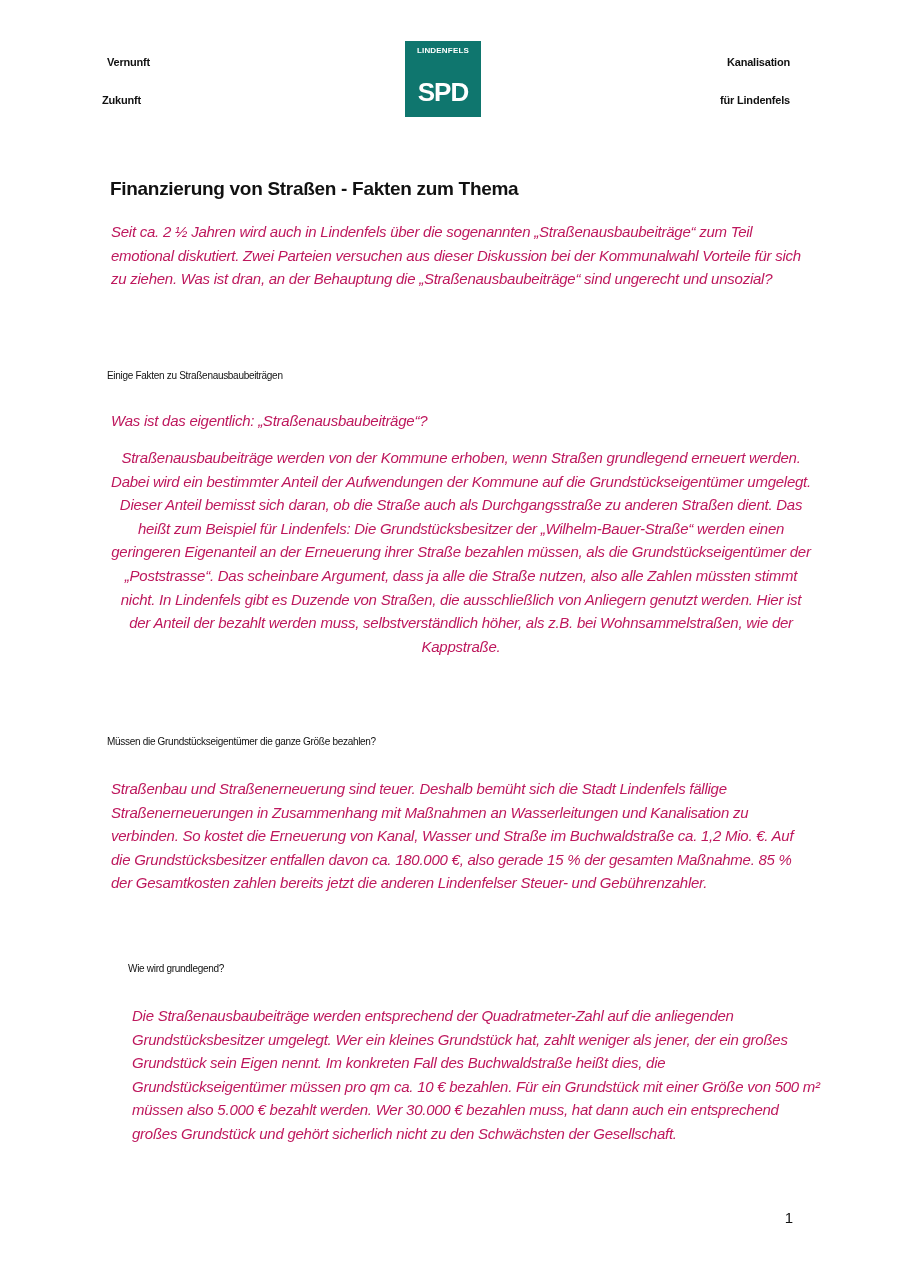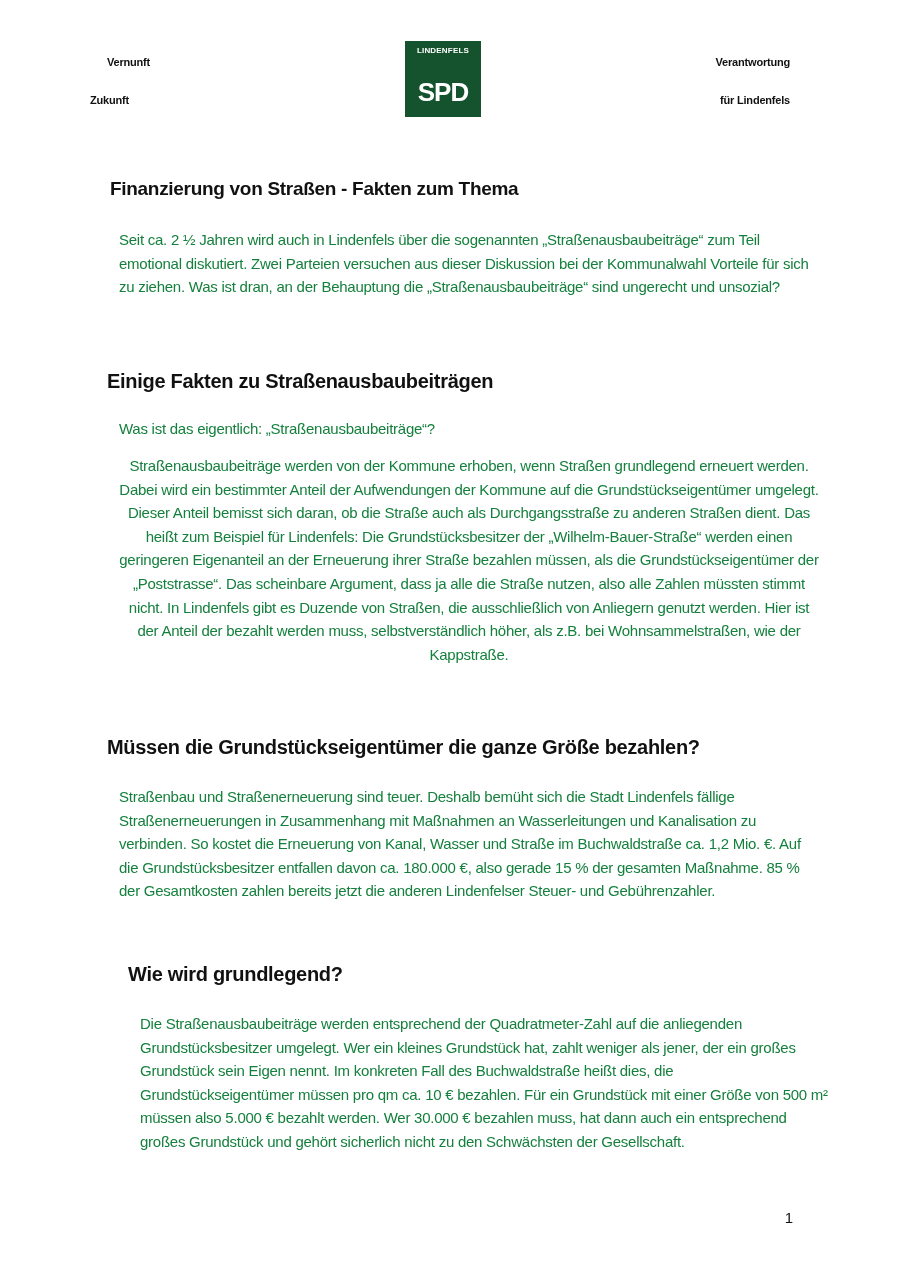--- a/index.html
+++ b/index.html
@@ -2,39 +2,39 @@
 <html><head>
 <meta charset="utf-8">
 <style>
   html, body { margin: 0; padding: 0; background: #ffffff; }
   body {
     width: 900px; height: 1272px; position: relative; overflow: hidden;
     font-family: "Liberation Sans", sans-serif; color: #111111;
   }
   .hdr { position: absolute; font-weight: bold; font-size: 11px; letter-spacing: -0.2px; }
   #hdr-l1 { left: 107px; top: 56px; }
-  #hdr-l2 { left: 90px; top: 94px; }
+  #hdr-l2 { left: 102px; top: 94px; }
   #hdr-r1 { right: 110px; top: 56px; text-align: right; }
   #hdr-r2 { right: 110px; top: 94px; }
   .logo {
     position: absolute; left: 405px; top: 41px; width: 76px; height: 76px;
-    background: #14532d; color: #ffffff;
+    background: #0f766e; color: #ffffff;
   }
   .logo .loc { position: absolute; left: 0; right: 0; top: 5px; text-align: center; font-size: 8px; font-weight: bold; letter-spacing: 0.2px; }
   .logo .party { position: absolute; left: 0; right: 0; top: 33px; text-align: center; font-size: 26px; font-weight: bold; letter-spacing: -1px; line-height: 36px; }
   h1 {
     position: absolute; left: 107px; top: 175px; margin: 3px; font-size: 19px; font-weight: bold;
     letter-spacing: -0.3px;
   }
   .p {
-    position: absolute; left: 107px; width: 700px; margin: 12px;
-    font-size: 15px; line-height: 23.6px; letter-spacing: -0.25px; color: #15803d;
+    position: absolute; left: 107px; width: 700px; margin: 4px;
+    font-size: 15px; line-height: 23.6px; letter-spacing: -0.25px; color: #be185d; font-style: italic;
   }
   .h2 {
-    position: absolute; left: 107px; margin: 0; font-size: 20px; font-weight: bold; letter-spacing: -0.3px; color: #111;
+    position: absolute; left: 107px; margin: 0; font-size: 10px; font-weight: normal; letter-spacing: -0.3px; color: #111;
   }
   .indent { left: 128px !important; width: 690px !important; }
   #intro { top: 216px; }
   #sec1-h { top: 370px; }
   #sec1-q { top: 405px; }
   #sec1-p { top: 442px; text-align: center; }
   #sec2-h { top: 736px; }
   #sec2-p { top: 773px; }
   #sec3-h { top: 963px; }
   #sec3-p { top: 1000px; }
@@ -44,21 +44,21 @@
 <body>
 
 <div id="hdr-l1" class="hdr">Vernunft</div>
 <div id="hdr-l2" class="hdr">Zukunft</div>
 
 <div class="logo">
   <div class="loc">LINDENFELS</div>
   <div class="party">SPD</div>
 </div>
 
-<div id="hdr-r1" class="hdr">Verantwortung</div>
+<div id="hdr-r1" class="hdr">Kanalisation</div>
 <div id="hdr-r2" class="hdr">für Lindenfels</div>
 
 <h1>Finanzierung von Straßen - Fakten zum Thema</h1>
 
 <p id="intro" class="p">Seit ca. 2 ½ Jahren wird auch in Lindenfels über die sogenannten „Straßenausbaubeiträge“ zum Teil emotional diskutiert. Zwei Parteien versuchen aus dieser Diskussion bei der Kommunalwahl Vorteile für sich zu ziehen. Was ist dran, an der Behauptung die „Straßenausbaubeiträge“ sind ungerecht und unsozial?</p>
 
 <p id="sec1-h" class="h2">Einige Fakten zu Straßenausbaubeiträgen</p>
 <p id="sec1-q" class="p">Was ist das eigentlich: „Straßenausbaubeiträge“?</p>
 <p id="sec1-p" class="p">Straßenausbaubeiträge werden von der Kommune erhoben, wenn Straßen grundlegend erneuert werden. Dabei wird ein bestimmter Anteil der Aufwendungen der Kommune auf die Grundstückseigentümer umgelegt. Dieser Anteil bemisst sich daran, ob die Straße auch als Durchgangsstraße zu anderen Straßen dient. Das heißt zum Beispiel für Lindenfels: Die Grundstücksbesitzer der „Wilhelm-Bauer-Straße“ werden einen geringeren Eigenanteil an der Erneuerung ihrer Straße bezahlen müssen, als die Grundstückseigentümer der „Poststrasse“. Das scheinbare Argument, dass ja alle die Straße nutzen, also alle Zahlen müssten stimmt nicht. In Lindenfels gibt es Duzende von Straßen, die ausschließlich von Anliegern genutzt werden. Hier ist der Anteil der bezahlt werden muss, selbstverständlich höher, als z.B. bei Wohnsammelstraßen, wie der Kappstraße.</p>
 

